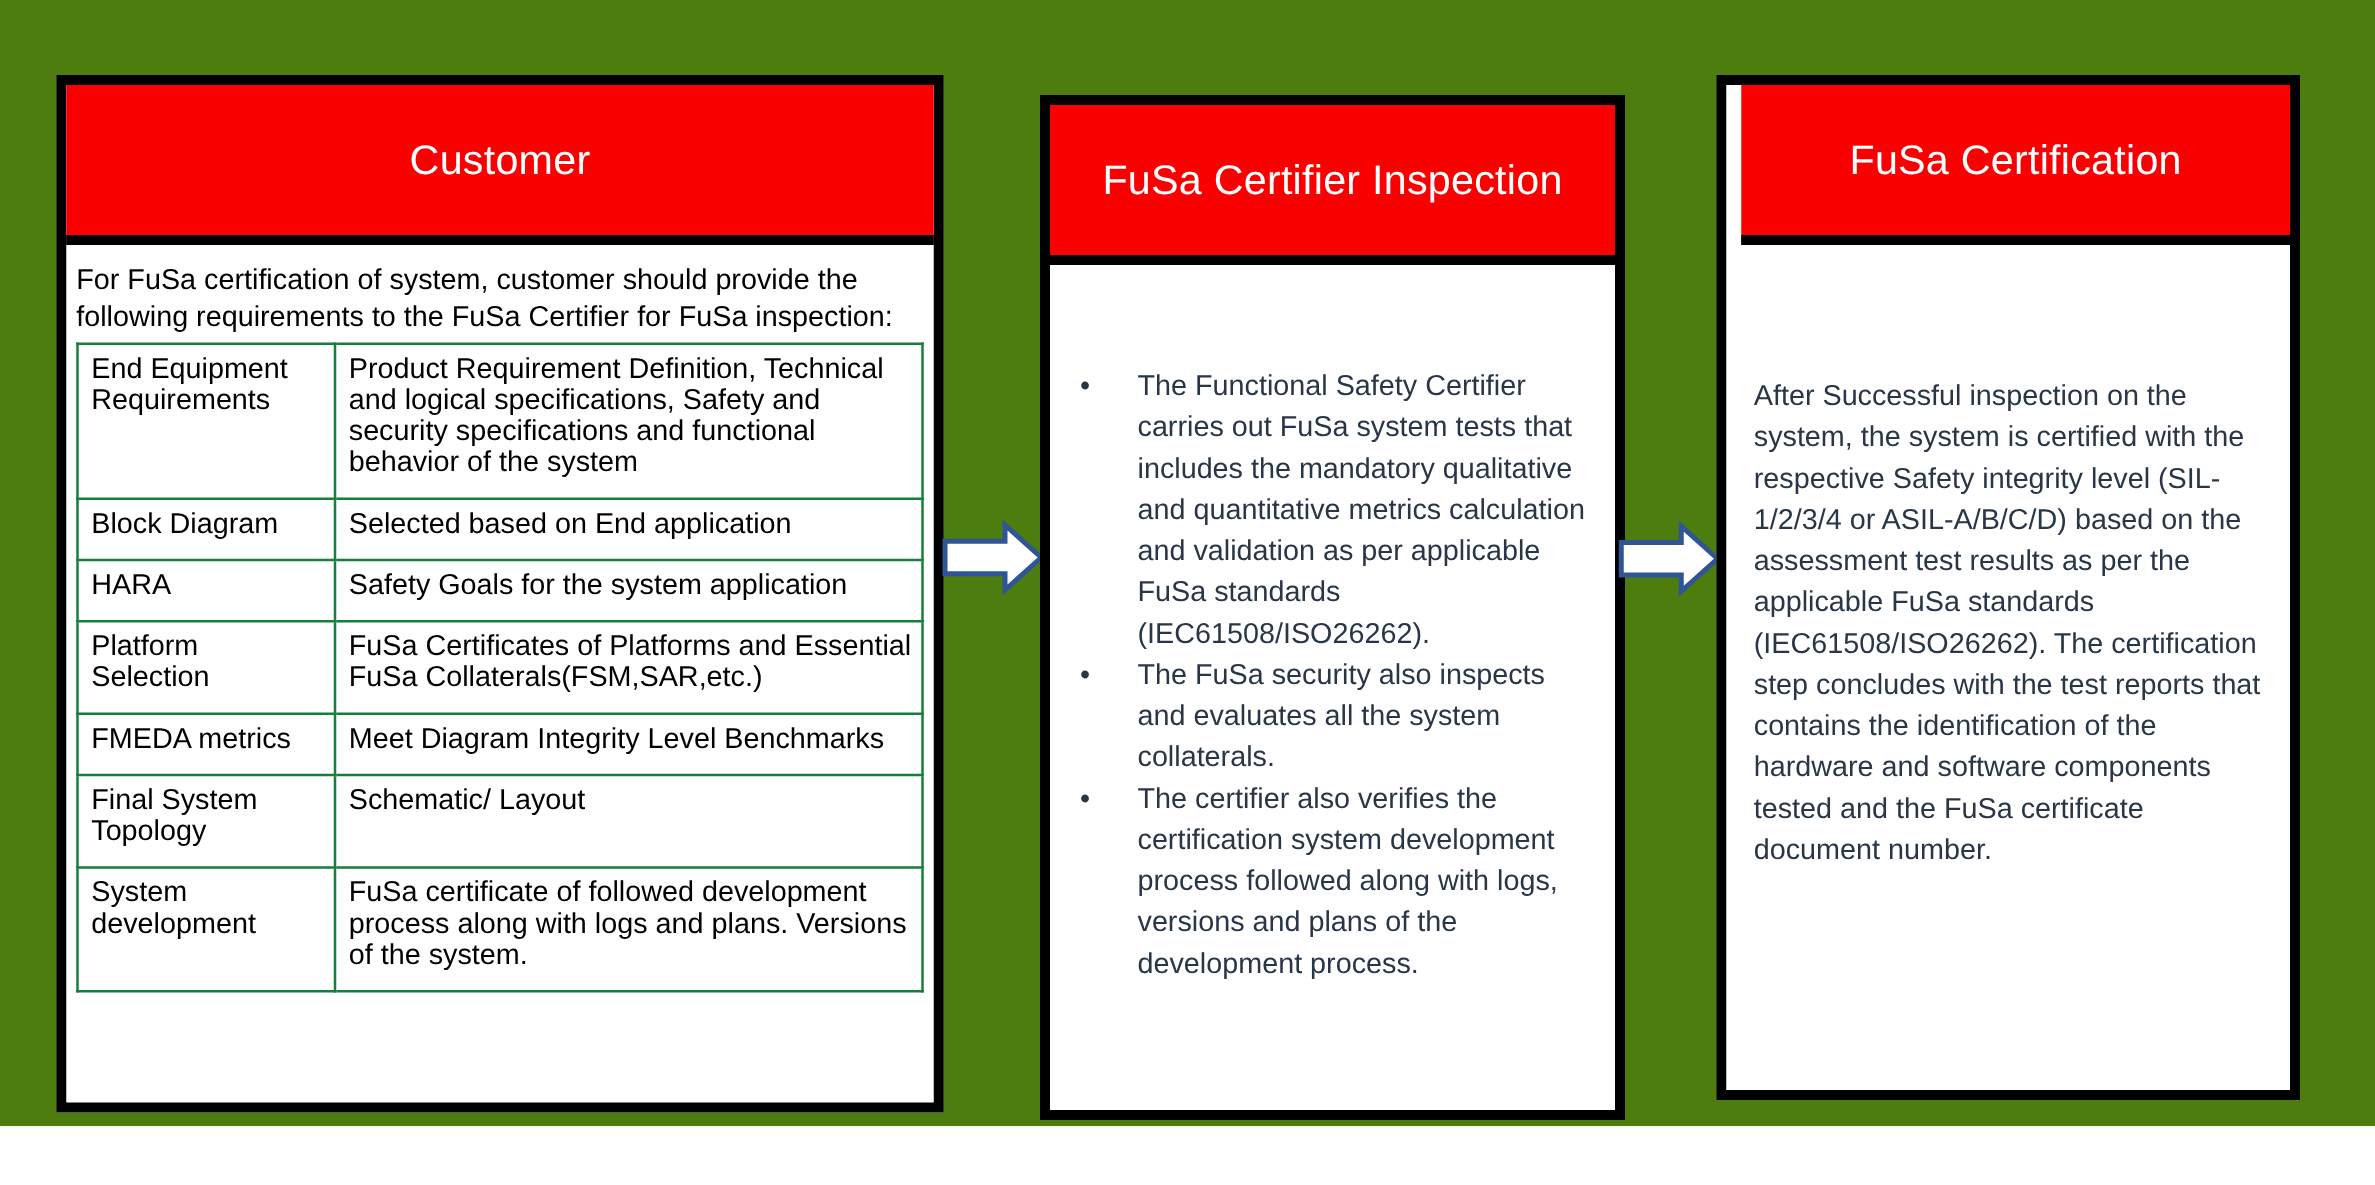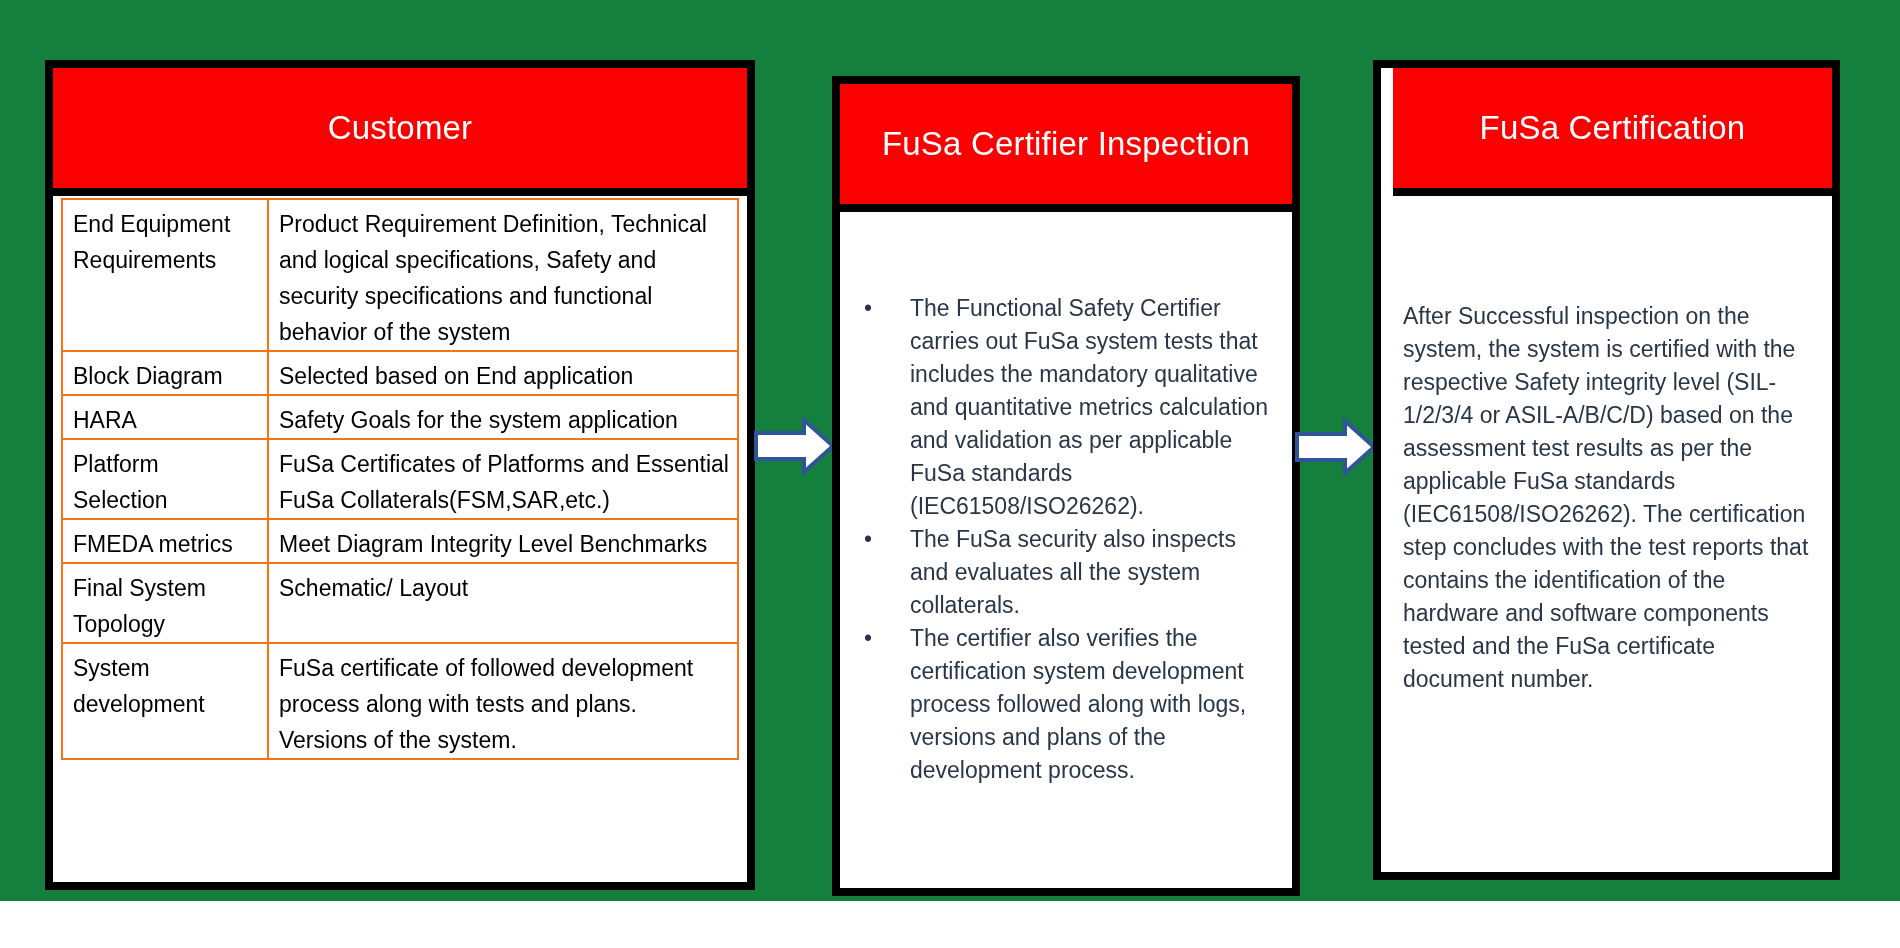--- a/index.html
+++ b/index.html
@@ -5,21 +5,21 @@
   html, body {
     margin: 0;
     padding: 0;
     background: #ffffff;
     font-family: "Liberation Sans", sans-serif;
   }
   .canvas {
     position: relative;
     width: 1900px;
     height: 901px;
-    background: #15803d;
+    background: #4d7c0f;
     overflow: hidden;
   }
   .panel {
     position: absolute;
     box-sizing: border-box;
     border: 8px solid #000000;
     background: #ffffff;
   }
   .panel-header {
     box-sizing: border-box;
@@ -44,26 +44,26 @@
     font-size: 23px;
     line-height: 30px;
   }
   table.req-table {
     border-collapse: collapse;
     margin: 2px 10px 0 8px;
     width: 678px;
     table-layout: fixed;
   }
   table.req-table td {
-    border: 2px solid #f97316;
+    border: 2px solid #15803d;
     vertical-align: top;
-    padding: 6px 8px 0 10px;
+    padding: 6px 8px 16px 10px;
     color: #000000;
     font-size: 23px;
-    line-height: 36px;
+    line-height: 25px;
   }
   td.col-label { width: 186px; }
   
   #panel-inspection { left: 832px; top: 60px; width: 468px; height: 820px; margin-top: 16px; }
   ul.bullet-list {
     list-style: none;
     margin: 0;
     padding: 80px 14px 0 18px;
   }
   ul.bullet-list li {
@@ -99,20 +99,21 @@
 </style>
 </head>
 <body>
 
 <div class="canvas">
 
   <div class="panel" id="panel-customer">
     <div class="panel-header">
       <span class="panel-title">Customer</span>
     </div>
+    <p class="intro">For FuSa certification of system, customer should provide the following requirements to the FuSa Certifier for FuSa inspection:</p>
     <table class="req-table">
       <tbody>
         <tr>
           <td class="col-label">End Equipment Requirements</td>
           <td class="col-value">Product Requirement Definition, Technical and logical specifications, Safety and security specifications and functional behavior of the system</td>
         </tr>
         <tr>
           <td class="col-label">Block Diagram</td>
           <td class="col-value">Selected based on End application</td>
         </tr>
@@ -127,21 +128,21 @@
         <tr>
           <td class="col-label">FMEDA metrics</td>
           <td class="col-value">Meet Diagram Integrity Level Benchmarks</td>
         </tr>
         <tr>
           <td class="col-label">Final System Topology</td>
           <td class="col-value">Schematic/ Layout</td>
         </tr>
         <tr>
           <td class="col-label">System development</td>
-          <td class="col-value">FuSa certificate of followed development process along with tests and plans. Versions of  the system.</td>
+          <td class="col-value">FuSa certificate of followed development process along with logs and plans. Versions of  the system.</td>
         </tr>
       </tbody>
     </table>
   </div>
 
   <svg class="flow-arrow" id="arrow-1" viewBox="0 0 84 60">
     <polygon points="3,17 51,17 51,4 80,30 51,56 51,43 3,43" fill="#ffffff" stroke="#2f5597" stroke-width="4" stroke-linejoin="miter"></polygon>
   </svg>
 
   <div class="panel" id="panel-inspection">

